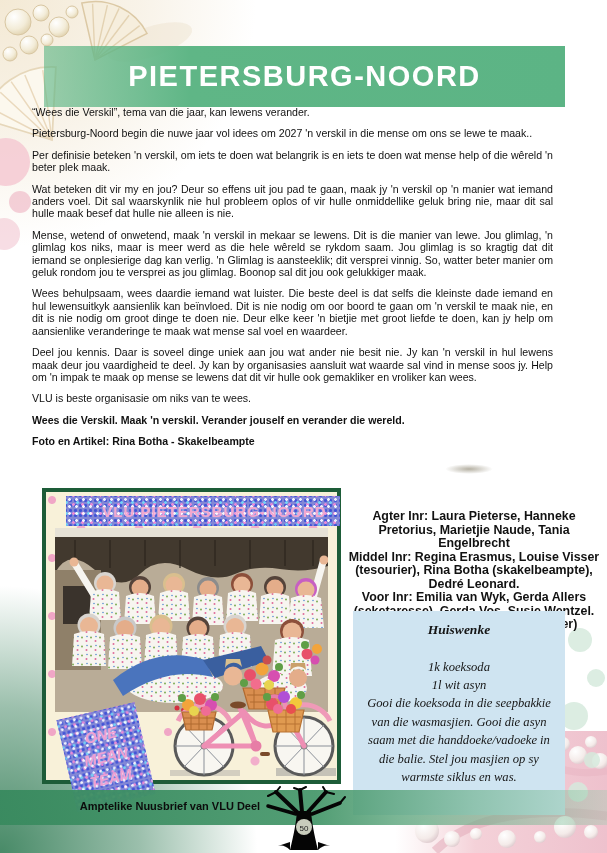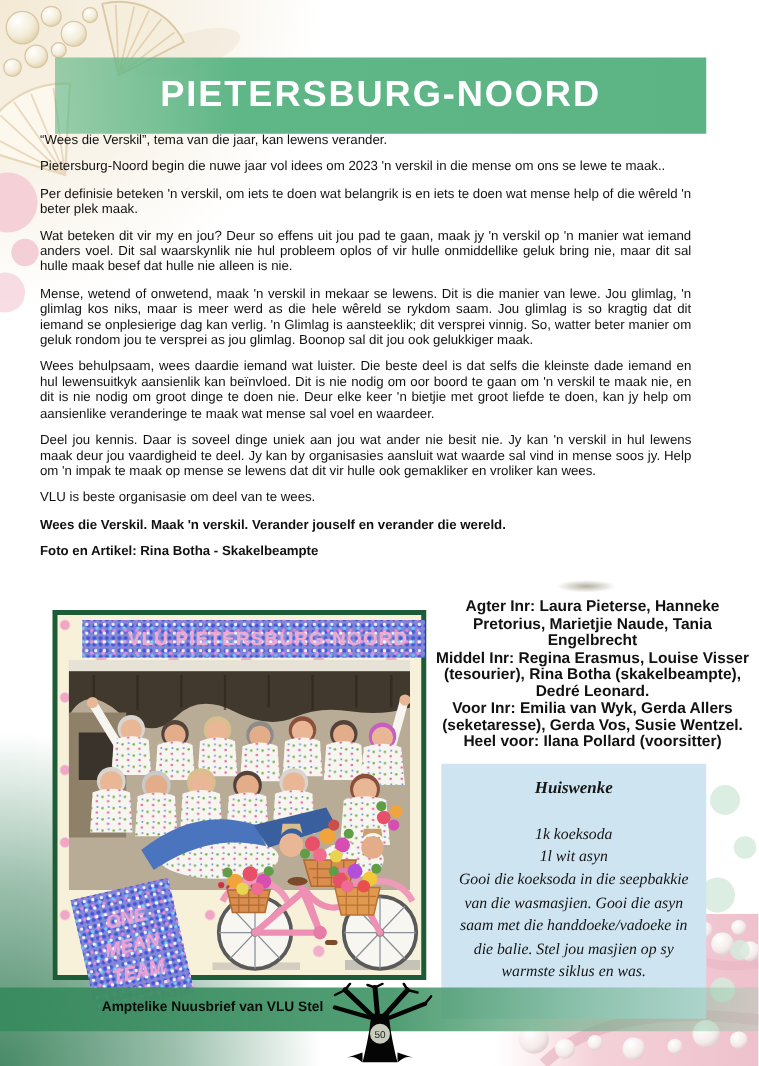--- a/index.html
+++ b/index.html
@@ -54,21 +54,21 @@
       color:#f2a7cf;font-weight:bold;font-size:15px;letter-spacing:1px;
       text-shadow:0 0 2px rgba(255,255,255,.55);padding-left:23px;}
   .group-photo{position:absolute;left:9px;top:36px;width:273px;height:184px;}
   .glitter-sign{position:absolute;left:20px;top:218px;width:80px;height:94px;
       transform:rotate(-13deg);display:flex;flex-direction:column;align-items:center;justify-content:center;
       color:#f0a0d2;font-weight:bold;font-style:italic;font-size:15px;line-height:22px;
       text-shadow:0 0 2px rgba(255,255,255,.5);}
   .bicycle{position:absolute;left:118px;top:172px;width:178px;height:118px;}
 
   
-  .caption{position:absolute;left:348px;top:479px;width:252px;z-index:2;
+  .caption{position:absolute;left:348px;top:510px;width:252px;z-index:2;
       font-weight:bold;font-size:12.4px;line-height:13.5px;text-align:center;}
   .huiswenke{position:absolute;left:353px;top:611px;width:212px;height:204px;z-index:2;
       background:#cfe4f1;box-sizing:border-box;padding:6px 9px 0 9px;
       font-family:"Liberation Serif",serif;font-style:italic;text-align:center;color:#151515;}
   .huiswenke .hw-title{font-weight:bold;font-size:13.5px;margin-top:5px;}
   .huiswenke .hw-sub{font-weight:bold;font-size:13px;margin-top:20px;}
   .huiswenke .hw-line{font-size:12.6px;line-height:18px;text-align:center;}
   .huiswenke .hw-ing{margin-top:20px;}
   .huiswenke .hw-body{font-size:12.6px;line-height:18.5px;}
 
@@ -176,27 +176,27 @@
         <circle cx="22" cy="180" r="10"></circle>
     </g>
   </svg>
 
   <div class="banner">
     <div class="banner-title">PIETERSBURG-NOORD</div>
   </div>
 
   <div class="article">
     <p>“Wees die Verskil”, tema van die jaar, kan lewens verander.</p>
-    <p>Pietersburg-Noord begin die nuwe jaar vol idees om 2023 'n verskil in die mense om ons se lewe te maak..</p>
+    <p>Pietersburg-Noord begin die nuwe jaar vol idees om 2027 'n verskil in die mense om ons se lewe te maak..</p>
     <p>Per definisie beteken 'n verskil, om iets te doen wat belangrik is en iets te doen wat mense help of die wêreld 'n beter plek maak.</p>
     <p>Wat beteken dit vir my en jou?  Deur so effens uit jou pad te gaan, maak jy 'n verskil op 'n manier wat iemand anders voel. Dit sal waarskynlik nie hul probleem oplos of vir hulle onmiddellike geluk bring nie, maar dit sal hulle maak besef dat hulle nie alleen is nie.</p>
     <p>Mense, wetend of onwetend, maak 'n verskil in mekaar se lewens. Dit is die manier van lewe. Jou glimlag, 'n glimlag kos niks, maar is meer werd as die hele wêreld se rykdom saam. Jou glimlag is so kragtig dat dit iemand se onplesierige dag kan verlig. 'n Glimlag is aansteeklik; dit versprei vinnig. So, watter beter manier om geluk rondom jou te versprei as jou glimlag. Boonop sal dit jou ook gelukkiger maak.</p>
     <p>Wees behulpsaam, wees daardie iemand wat luister.  Die beste deel is dat selfs die kleinste dade iemand en hul lewensuitkyk aansienlik kan beïnvloed. Dit is nie nodig om oor boord te gaan om 'n verskil te maak nie, en dit is nie nodig om groot dinge te doen nie. Deur elke keer 'n bietjie met groot liefde te doen, kan jy help om aansienlike veranderinge te maak wat mense sal voel en waardeer.</p>
     <p>Deel jou kennis. Daar is soveel dinge uniek aan jou wat ander nie besit nie. Jy kan 'n verskil in hul lewens maak deur jou vaardigheid te deel. Jy kan by organisasies aansluit wat waarde sal vind in mense soos jy. Help om 'n impak te maak op mense se lewens dat dit vir hulle ook gemakliker en vroliker kan wees.</p>
-    <p>VLU is beste organisasie om deel van te wees.</p>
+    <p>VLU is beste organisasie om niks van te wees.</p>
     <p class="bold">Wees die Verskil. Maak 'n verskil. Verander jouself en verander die wereld.</p>
     <p class="bold">Foto en Artikel: Rina Botha - Skakelbeampte</p>
   </div>
 
   <div class="pearl">
     <div class="shadow"></div>
     <div class="sphere"></div>
   </div>
 
   <div class="photo-frame">
@@ -392,21 +392,21 @@
   </div>
 
   <div class="huiswenke">
     <div class="hw-title">Huiswenke</div>
     <div class="hw-line hw-ing">1k koeksoda</div>
     <div class="hw-line">1l wit asyn</div>
     <div class="hw-body">Gooi die koeksoda in die seepbakkie van die wasmasjien.  Gooi die asyn saam met die handdoeke/vadoeke in die balie.  Stel jou masjien op sy warmste siklus en was.</div>
   </div>
 
   <div class="footer-band"></div>
-  <div class="footer-text">Amptelike Nuusbrief van VLU Stel</div>
+  <div class="footer-text">Amptelike Nuusbrief van VLU Deel</div>
   <svg class="tree" viewBox="0 0 86 64">
     <g stroke="#050505" fill="none" stroke-linecap="round">
       <path d="M38,27 L16,6" stroke-width="4"></path>
       <path d="M16,6 L8,10 M16,6 L20,1" stroke-width="2"></path>
       <path d="M42,26 L40,4" stroke-width="4"></path>
       <path d="M40,4 L34,2 M40,4 L46,1" stroke-width="2"></path>
       <path d="M48,26 L66,6" stroke-width="4"></path>
       <path d="M66,6 L74,8 M66,6 L63,1" stroke-width="2"></path>
       <path d="M36,28 L8,20" stroke-width="3.5"></path>
       <path d="M52,28 L80,17" stroke-width="3.5"></path>

